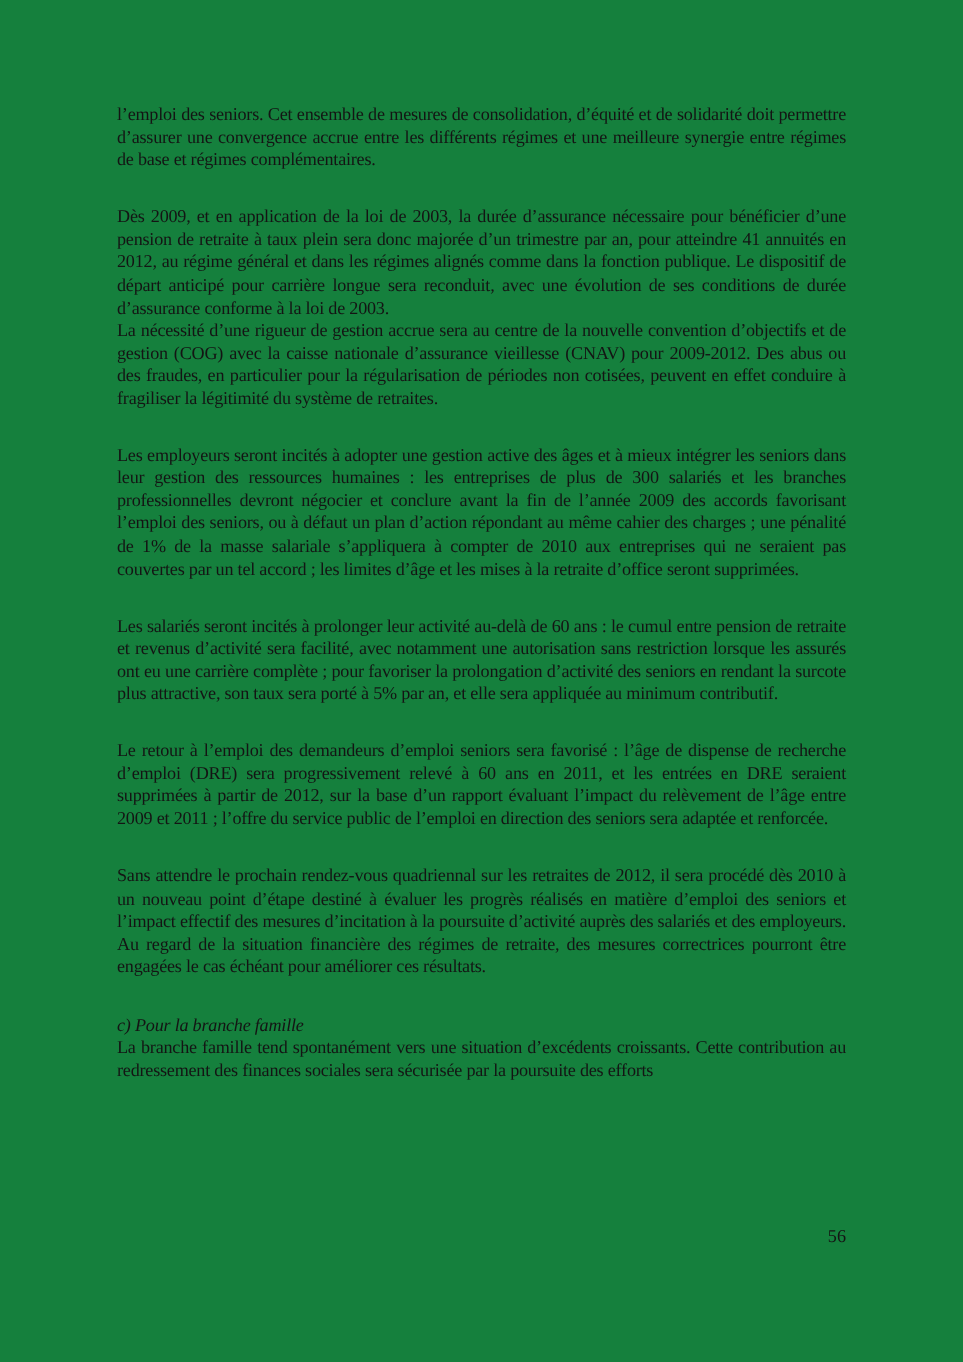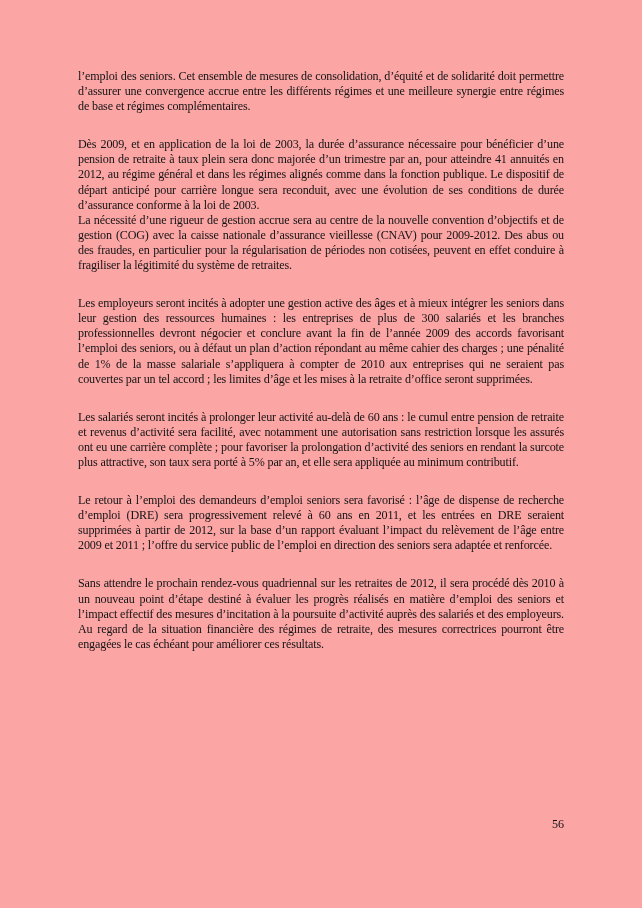--- a/index.html
+++ b/index.html
@@ -4,21 +4,21 @@
 <style>
   html, body {
     margin: 0;
     padding: 0;
     background: #ffffff;
   }
   .page {
     position: relative;
     width: 642px;
     height: 908px;
-    background: #fca5a5;
+    background: #15803d;
     overflow: hidden;
   }
   .text-block {
     position: absolute;
     left: 78px;
     top: 69px;
     width: 486px;
     font-family: "Liberation Serif", "DejaVu Serif", serif;
     font-size: 12.1px;
     line-height: 15.1px;
@@ -63,15 +63,17 @@
 
 <div class="page">
   <div class="text-block">
     <p>l’emploi des seniors. Cet ensemble de mesures de consolidation, d’équité et de solidarité doit permettre d’assurer une convergence accrue entre les différents régimes et une meilleure synergie entre régimes de base et régimes complémentaires.</p>
     <p class="spaced">Dès 2009, et en application de la loi de 2003, la durée d’assurance nécessaire pour bénéficier d’une pension de retraite à taux plein sera donc majorée d’un trimestre par an, pour atteindre 41 annuités en 2012, au régime général et dans les régimes alignés comme dans la fonction publique. Le dispositif de départ anticipé pour carrière longue sera reconduit, avec une évolution de ses conditions de durée d’assurance conforme à la loi de 2003.</p>
     <p class="flush">La nécessité d’une rigueur de gestion accrue sera au centre de la nouvelle convention d’objectifs et de gestion (COG) avec la caisse nationale d’assurance vieillesse (CNAV) pour 2009-2012. Des abus ou des fraudes, en particulier pour la régularisation de périodes non cotisées, peuvent en effet conduire à fragiliser la légitimité du système de retraites.</p>
     <p class="spaced">Les employeurs seront incités à adopter une gestion active des âges et à mieux intégrer les seniors dans leur gestion des ressources humaines : les entreprises de plus de 300 salariés et les branches professionnelles devront négocier et conclure avant la fin de l’année 2009 des accords favorisant l’emploi des seniors, ou à défaut un plan d’action répondant au même cahier des charges ; une pénalité de 1% de la masse salariale s’appliquera à compter de 2010 aux entreprises qui ne seraient pas couvertes par un tel accord ; les limites d’âge et les mises à la retraite d’office seront supprimées.</p>
     <p class="spaced">Les salariés seront incités à prolonger leur activité au-delà de 60 ans : le cumul entre pension de retraite et revenus d’activité sera facilité, avec notamment une autorisation sans restriction lorsque les assurés ont eu une carrière complète ; pour favoriser la prolongation d’activité des seniors en rendant la surcote plus attractive, son taux sera porté à 5% par an, et elle sera appliquée au minimum contributif.</p>
     <p class="spaced">Le retour à l’emploi des demandeurs d’emploi seniors sera favorisé : l’âge de dispense de recherche d’emploi (DRE) sera progressivement relevé à 60 ans en 2011, et les entrées en DRE seraient supprimées à partir de 2012, sur la base d’un rapport évaluant l’impact du relèvement de l’âge entre 2009 et 2011 ; l’offre du service public de l’emploi en direction des seniors sera adaptée et renforcée.</p>
     <p class="spaced">Sans attendre le prochain rendez-vous quadriennal sur les retraites de 2012, il sera procédé dès 2010 à un nouveau point d’étape destiné à évaluer les progrès réalisés en matière d’emploi des seniors et l’impact effectif des mesures d’incitation à la poursuite d’activité auprès des salariés et des employeurs. Au regard de la situation financière des régimes de retraite, des mesures correctrices pourront être engagées le cas échéant pour améliorer ces résultats.</p>
+    <p class="section-heading">c) Pour la branche famille</p>
+    <p class="closing">La branche famille tend spontanément vers une situation d’excédents croissants. Cette contribution au redressement des finances sociales sera sécurisée par la poursuite des efforts</p>
   </div>
   <div class="page-number">56</div>
 </div>
 
 </body></html>

